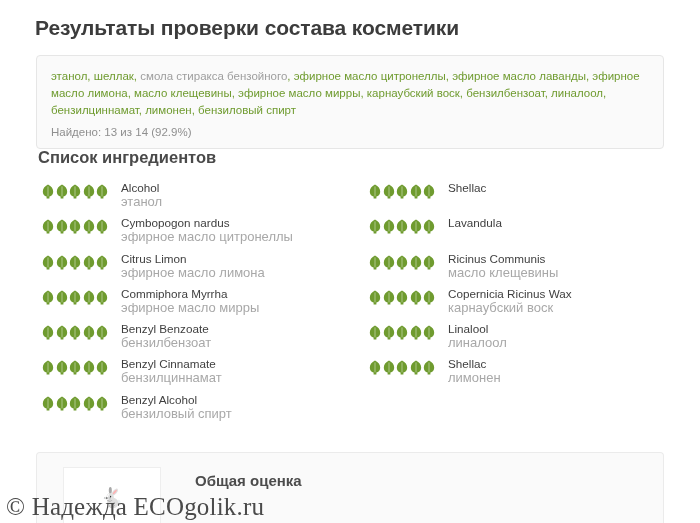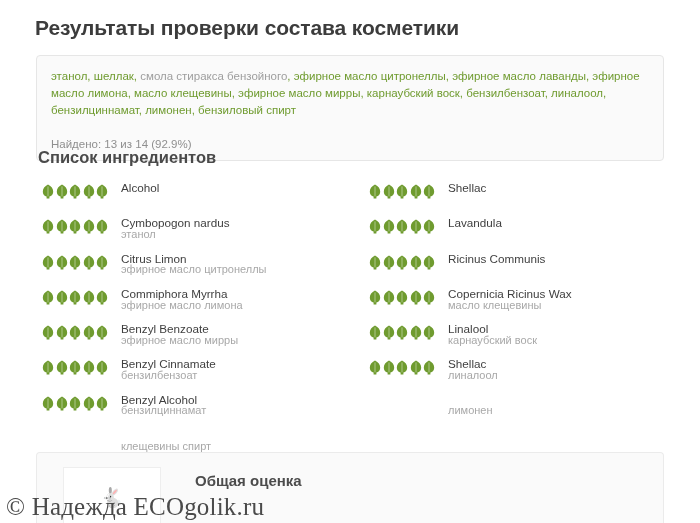--- a/index.html
+++ b/index.html
@@ -42,21 +42,21 @@
     line-height: 17px;
     color: #8a8a8a;
   }
   .ingredient-line .found {
     color: #6f9b2f;
   }
   .ingredient-line .missing {
     color: #9e9e9e;
   }
   .found-count {
-    margin-top: 19px;
+    margin-top: 7px;
     font-size: 11.5px;
     color: #8f8f8f;
   }
   .section-title {
     position: absolute;
     left: 38px;
     top: 148px;
     font-size: 16.5px;
     font-weight: bold;
     color: #4a4a4a;
@@ -92,24 +92,23 @@
     position: relative;
   }
   .leaf svg { display: block; }
   .name-en {
     font-size: 11.7px;
     color: #3f3f3f;
     line-height: 14px;
     padding-top: 1px;
   }
   .name-ru {
-    font-size: 11px;
+    font-size: 13px;
     color: #a8a8a8;
     line-height: 14px;
-    margin-top: 32px;
   }
   .footer-card {
     position: absolute;
     left: 36px;
     top: 452px;
     width: 628px;
     height: 71px;
     background: #fafafa;
     border: 1px solid #ebebeb;
     border-bottom: none;
@@ -419,21 +418,21 @@
               </svg>
             </span>
             <span class="leaf">
               <svg width="12" height="15" viewBox="0 0 12 15" xmlns="http://www.w3.org/2000/svg">
                 <path d="M6 0.6 C2.6 2.2 0.8 4.8 0.8 7.8 C0.8 10.4 2.4 12.2 4.6 12.6 L4.6 14.6 L7.4 14.6 L7.4 12.6 C9.6 12.2 11.2 10.4 11.2 7.8 C11.2 4.8 9.4 2.2 6 0.6 Z" fill="#6f9b2f"></path>
                 <path d="M6 2.4 L6 12.4" stroke="#ffffff" stroke-width="0.8" opacity="0.55"></path>
               </svg>
             </span>
           </div>
         <div class="name-en">Benzyl Alcohol</div>
-        <div class="name-ru">клещевины спирт</div>
+        <div class="name-ru">бензиловый спирт</div>
       </div>
     </div>
 
     <div class="col right">
       <div class="item">
         <div class="rating">
             <span class="leaf">
               <svg width="12" height="15" viewBox="0 0 12 15" xmlns="http://www.w3.org/2000/svg">
                 <path d="M6 0.6 C2.6 2.2 0.8 4.8 0.8 7.8 C0.8 10.4 2.4 12.2 4.6 12.6 L4.6 14.6 L7.4 14.6 L7.4 12.6 C9.6 12.2 11.2 10.4 11.2 7.8 C11.2 4.8 9.4 2.2 6 0.6 Z" fill="#6f9b2f"></path>
                 <path d="M6 2.4 L6 12.4" stroke="#ffffff" stroke-width="0.8" opacity="0.55"></path>

